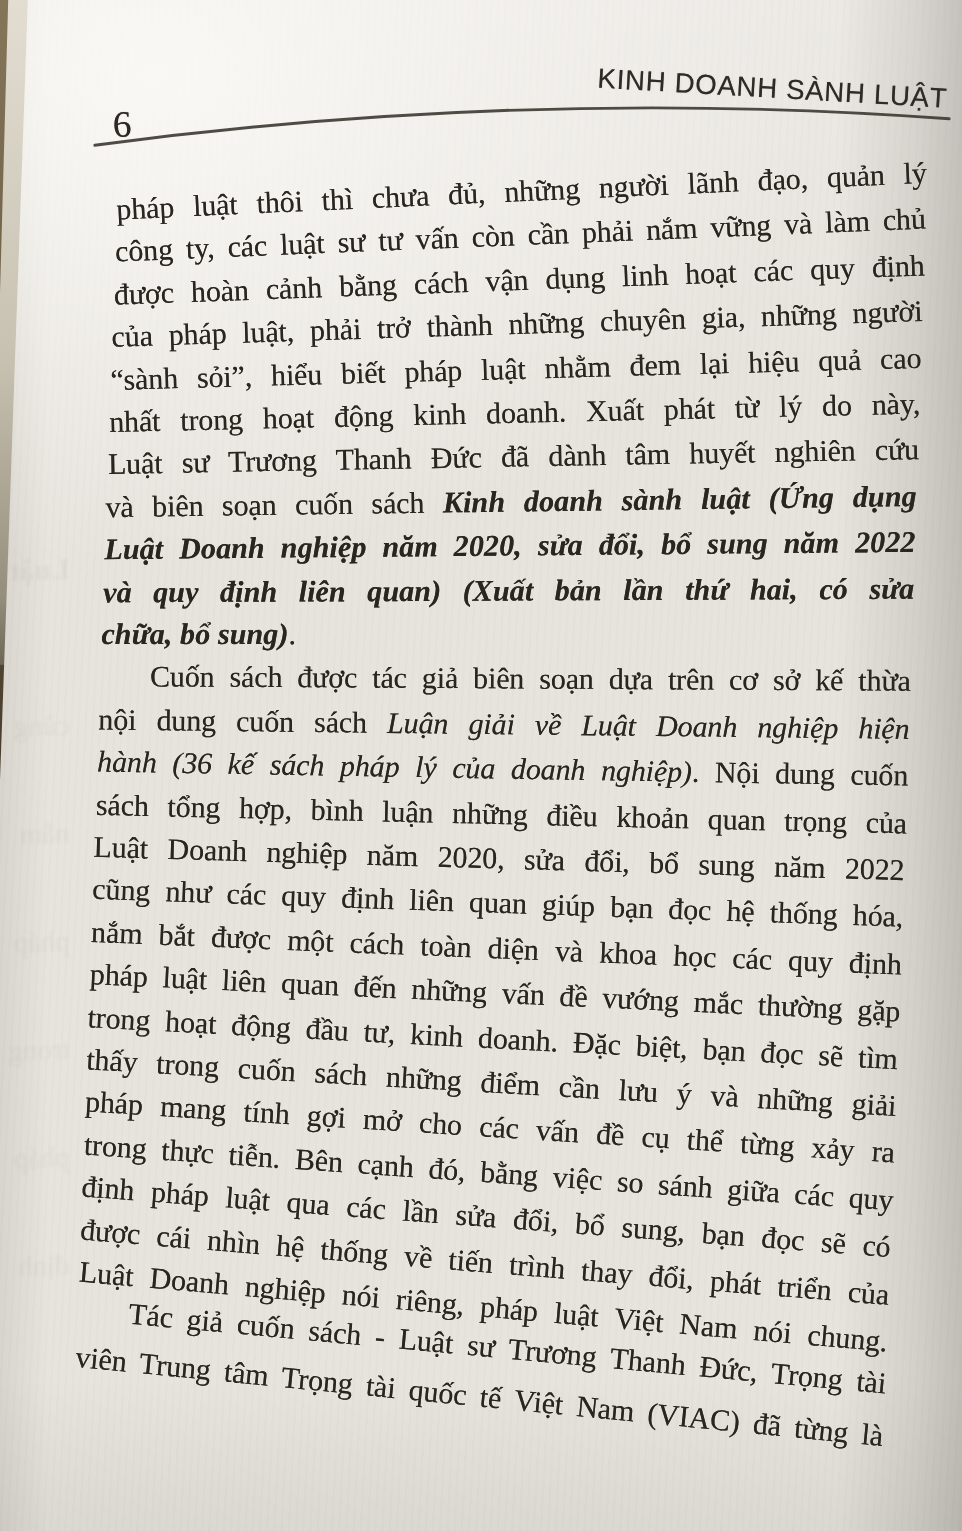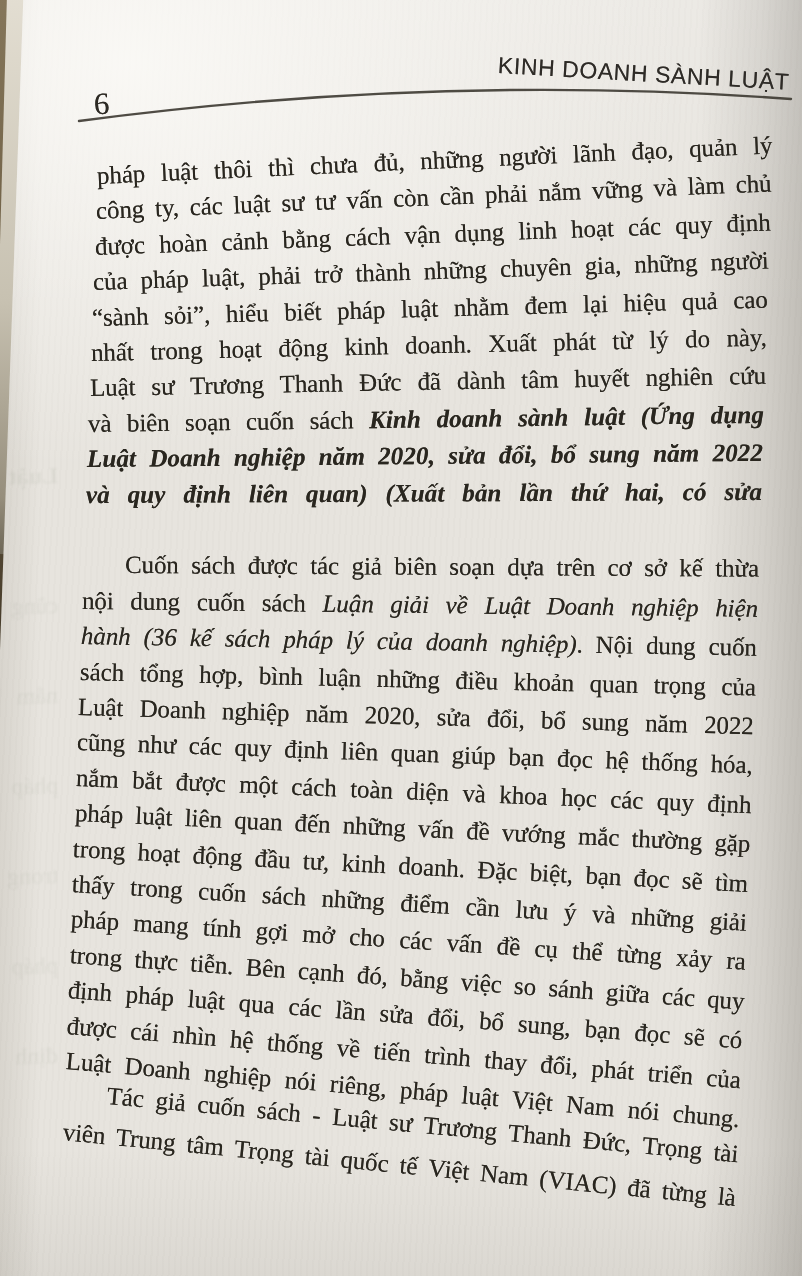--- a/index.html
+++ b/index.html
@@ -85,20 +85,21 @@
       <div class="bline" style="left: 97px; top: 160px; width: 676px; transform: rotate(-2.6deg);"><span class="seg-roman">pháp luật thôi thì chưa đủ, những người lãnh đạo, quản lý</span></div>
       <div class="bline" style="left: 95.75px; top: 195.4px; width: 676px; transform: rotate(-2.34deg);"><span class="seg-roman">công ty, các luật sư tư vấn còn cần phải nắm vững và làm chủ</span></div>
       <div class="bline" style="left: 94.5px; top: 230.8px; width: 676px; transform: rotate(-2.08deg);"><span class="seg-roman">được hoàn cảnh bằng cách vận dụng linh hoạt các quy định</span></div>
       <div class="bline" style="left: 93.25px; top: 266.2px; width: 676px; transform: rotate(-1.82deg);"><span class="seg-roman">của pháp luật, phải trở thành những chuyên gia, những người</span></div>
       <div class="bline" style="left: 92px; top: 301.6px; width: 676px; transform: rotate(-1.56deg);"><span class="seg-roman">“sành sỏi”, hiểu biết pháp luật nhằm đem lại hiệu quả cao</span></div>
       <div class="bline" style="left: 90.75px; top: 337px; width: 676px; transform: rotate(-1.3deg);"><span class="seg-roman">nhất trong hoạt động kinh doanh. Xuất phát từ lý do này,</span></div>
       <div class="bline" style="left: 89.5px; top: 372.4px; width: 676px; transform: rotate(-1.04deg);"><span class="seg-roman">Luật sư Trương Thanh Đức đã dành tâm huyết nghiên cứu</span></div>
       <div class="bline" style="left: 88.25px; top: 407.8px; width: 676px; transform: rotate(-0.78deg);"><span class="seg-roman">và biên soạn cuốn sách </span><span class="seg-bolditalic">Kinh doanh sành luật (Ứng dụng</span></div>
       <div class="bline" style="left: 87px; top: 443.2px; width: 676px; transform: rotate(-0.52deg);"><span class="seg-bolditalic">Luật Doanh nghiệp năm 2020, sửa đổi, bổ sung năm 2022</span></div>
       <div class="bline" style="left: 85.75px; top: 478.6px; width: 676px; transform: rotate(-0.26deg);"><span class="seg-bolditalic">và quy định liên quan) (Xuất bản lần thứ hai, có sửa</span></div>
+      <div class="bline" style="left: 84.5px; top: 514px; width: 676px; transform: rotate(0deg); text-align-last: left;"><span class="seg-bolditalic">chữa, bổ sung)</span><span class="seg-roman">.</span></div>
       <div class="bline" style="left: 125.25px; top: 549.4px; width: 634px; transform: rotate(0.33deg);"><span class="seg-roman">Cuốn sách được tác giả biên soạn dựa trên cơ sở kế thừa</span></div>
       <div class="bline" style="left: 82px; top: 584.8px; width: 676px; transform: rotate(0.66deg);"><span class="seg-roman">nội dung cuốn sách </span><span class="seg-italic">Luận giải về Luật Doanh nghiệp hiện</span></div>
       <div class="bline" style="left: 80.75px; top: 620.2px; width: 676px; transform: rotate(0.99deg);"><span class="seg-italic">hành (36 kế sách pháp lý của doanh nghiệp)</span><span class="seg-roman">. Nội dung cuốn</span></div>
       <div class="bline" style="left: 79.5px; top: 655.6px; width: 676px; transform: rotate(1.32deg);"><span class="seg-roman">sách tổng hợp, bình luận những điều khoản quan trọng của</span></div>
       <div class="bline" style="left: 78.25px; top: 691px; width: 676px; transform: rotate(1.65deg);"><span class="seg-roman">Luật Doanh nghiệp năm 2020, sửa đổi, bổ sung năm 2022</span></div>
       <div class="bline" style="left: 77px; top: 726.4px; width: 676px; transform: rotate(1.98deg);"><span class="seg-roman">cũng như các quy định liên quan giúp bạn đọc hệ thống hóa,</span></div>
       <div class="bline" style="left: 75.75px; top: 761.8px; width: 676px; transform: rotate(2.31deg);"><span class="seg-roman">nắm bắt được một cách toàn diện và khoa học các quy định</span></div>
       <div class="bline" style="left: 74.5px; top: 797.2px; width: 676px; transform: rotate(2.64deg);"><span class="seg-roman">pháp luật liên quan đến những vấn đề vướng mắc thường gặp</span></div>
       <div class="bline" style="left: 73.25px; top: 832.6px; width: 676px; transform: rotate(2.97deg);"><span class="seg-roman">trong hoạt động đầu tư, kinh doanh. Đặc biệt, bạn đọc sẽ tìm</span></div>
       <div class="bline" style="left: 72px; top: 868px; width: 676px; transform: rotate(3.3deg);"><span class="seg-roman">thấy trong cuốn sách những điểm cần lưu ý và những giải</span></div>

